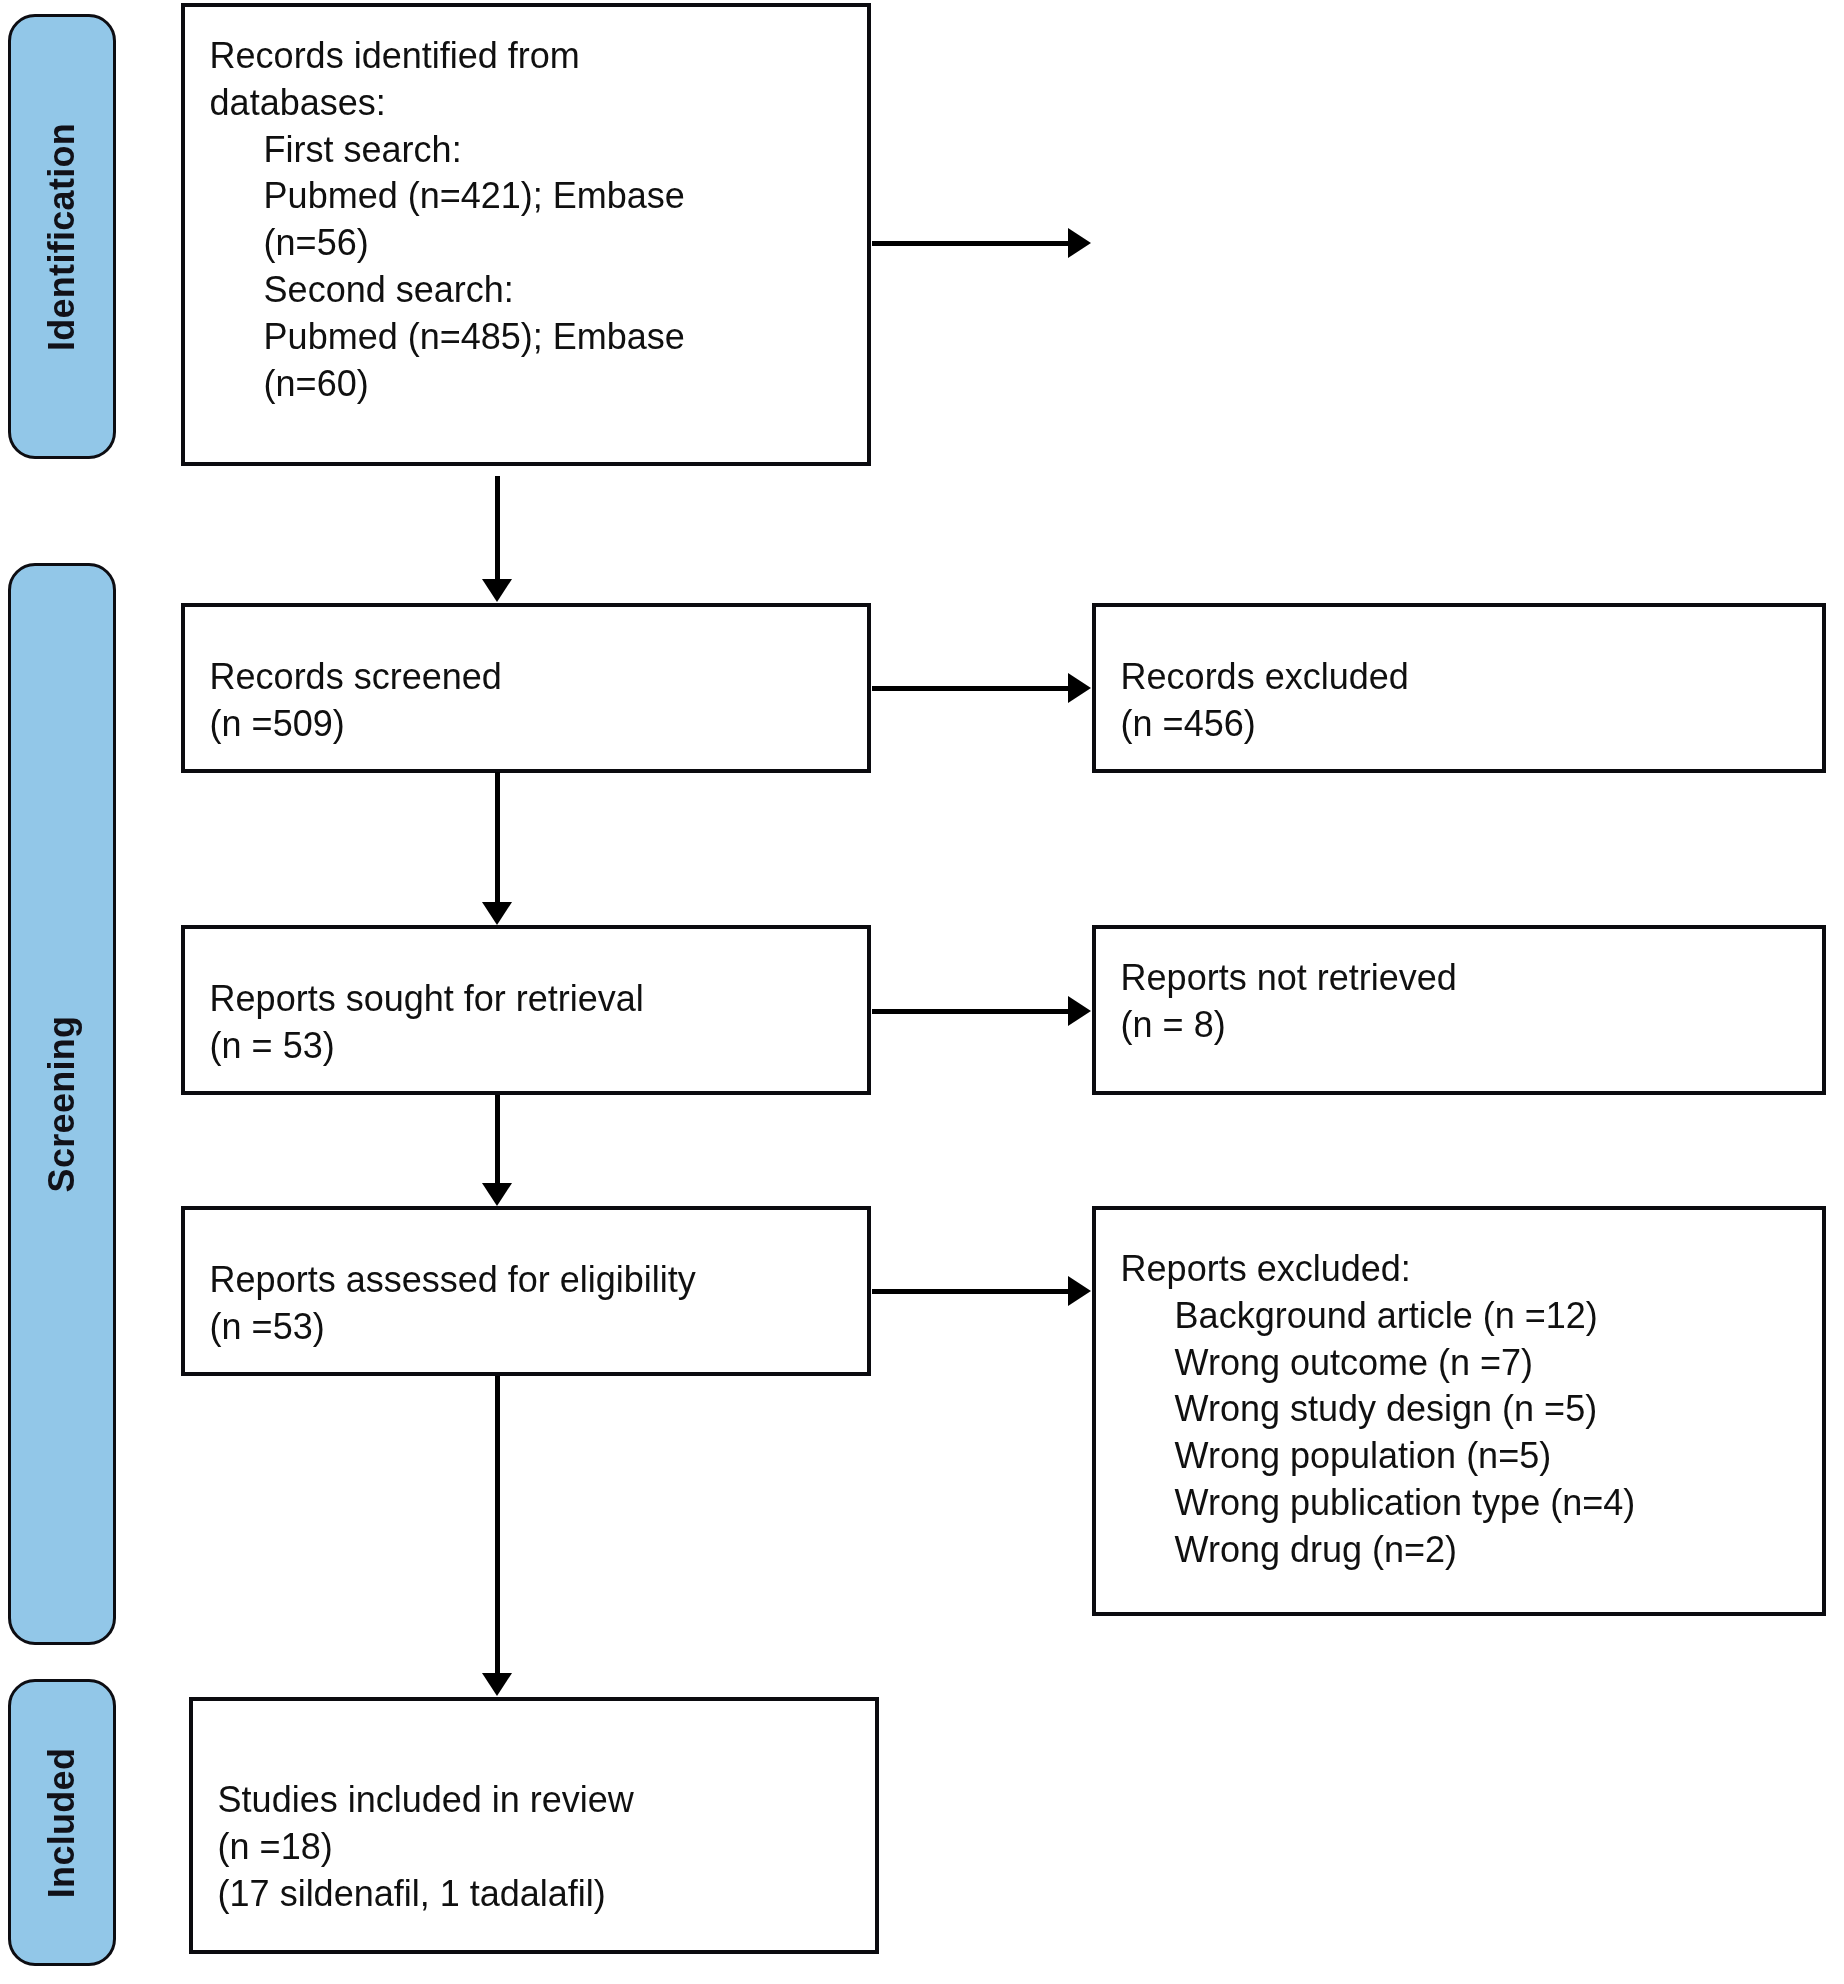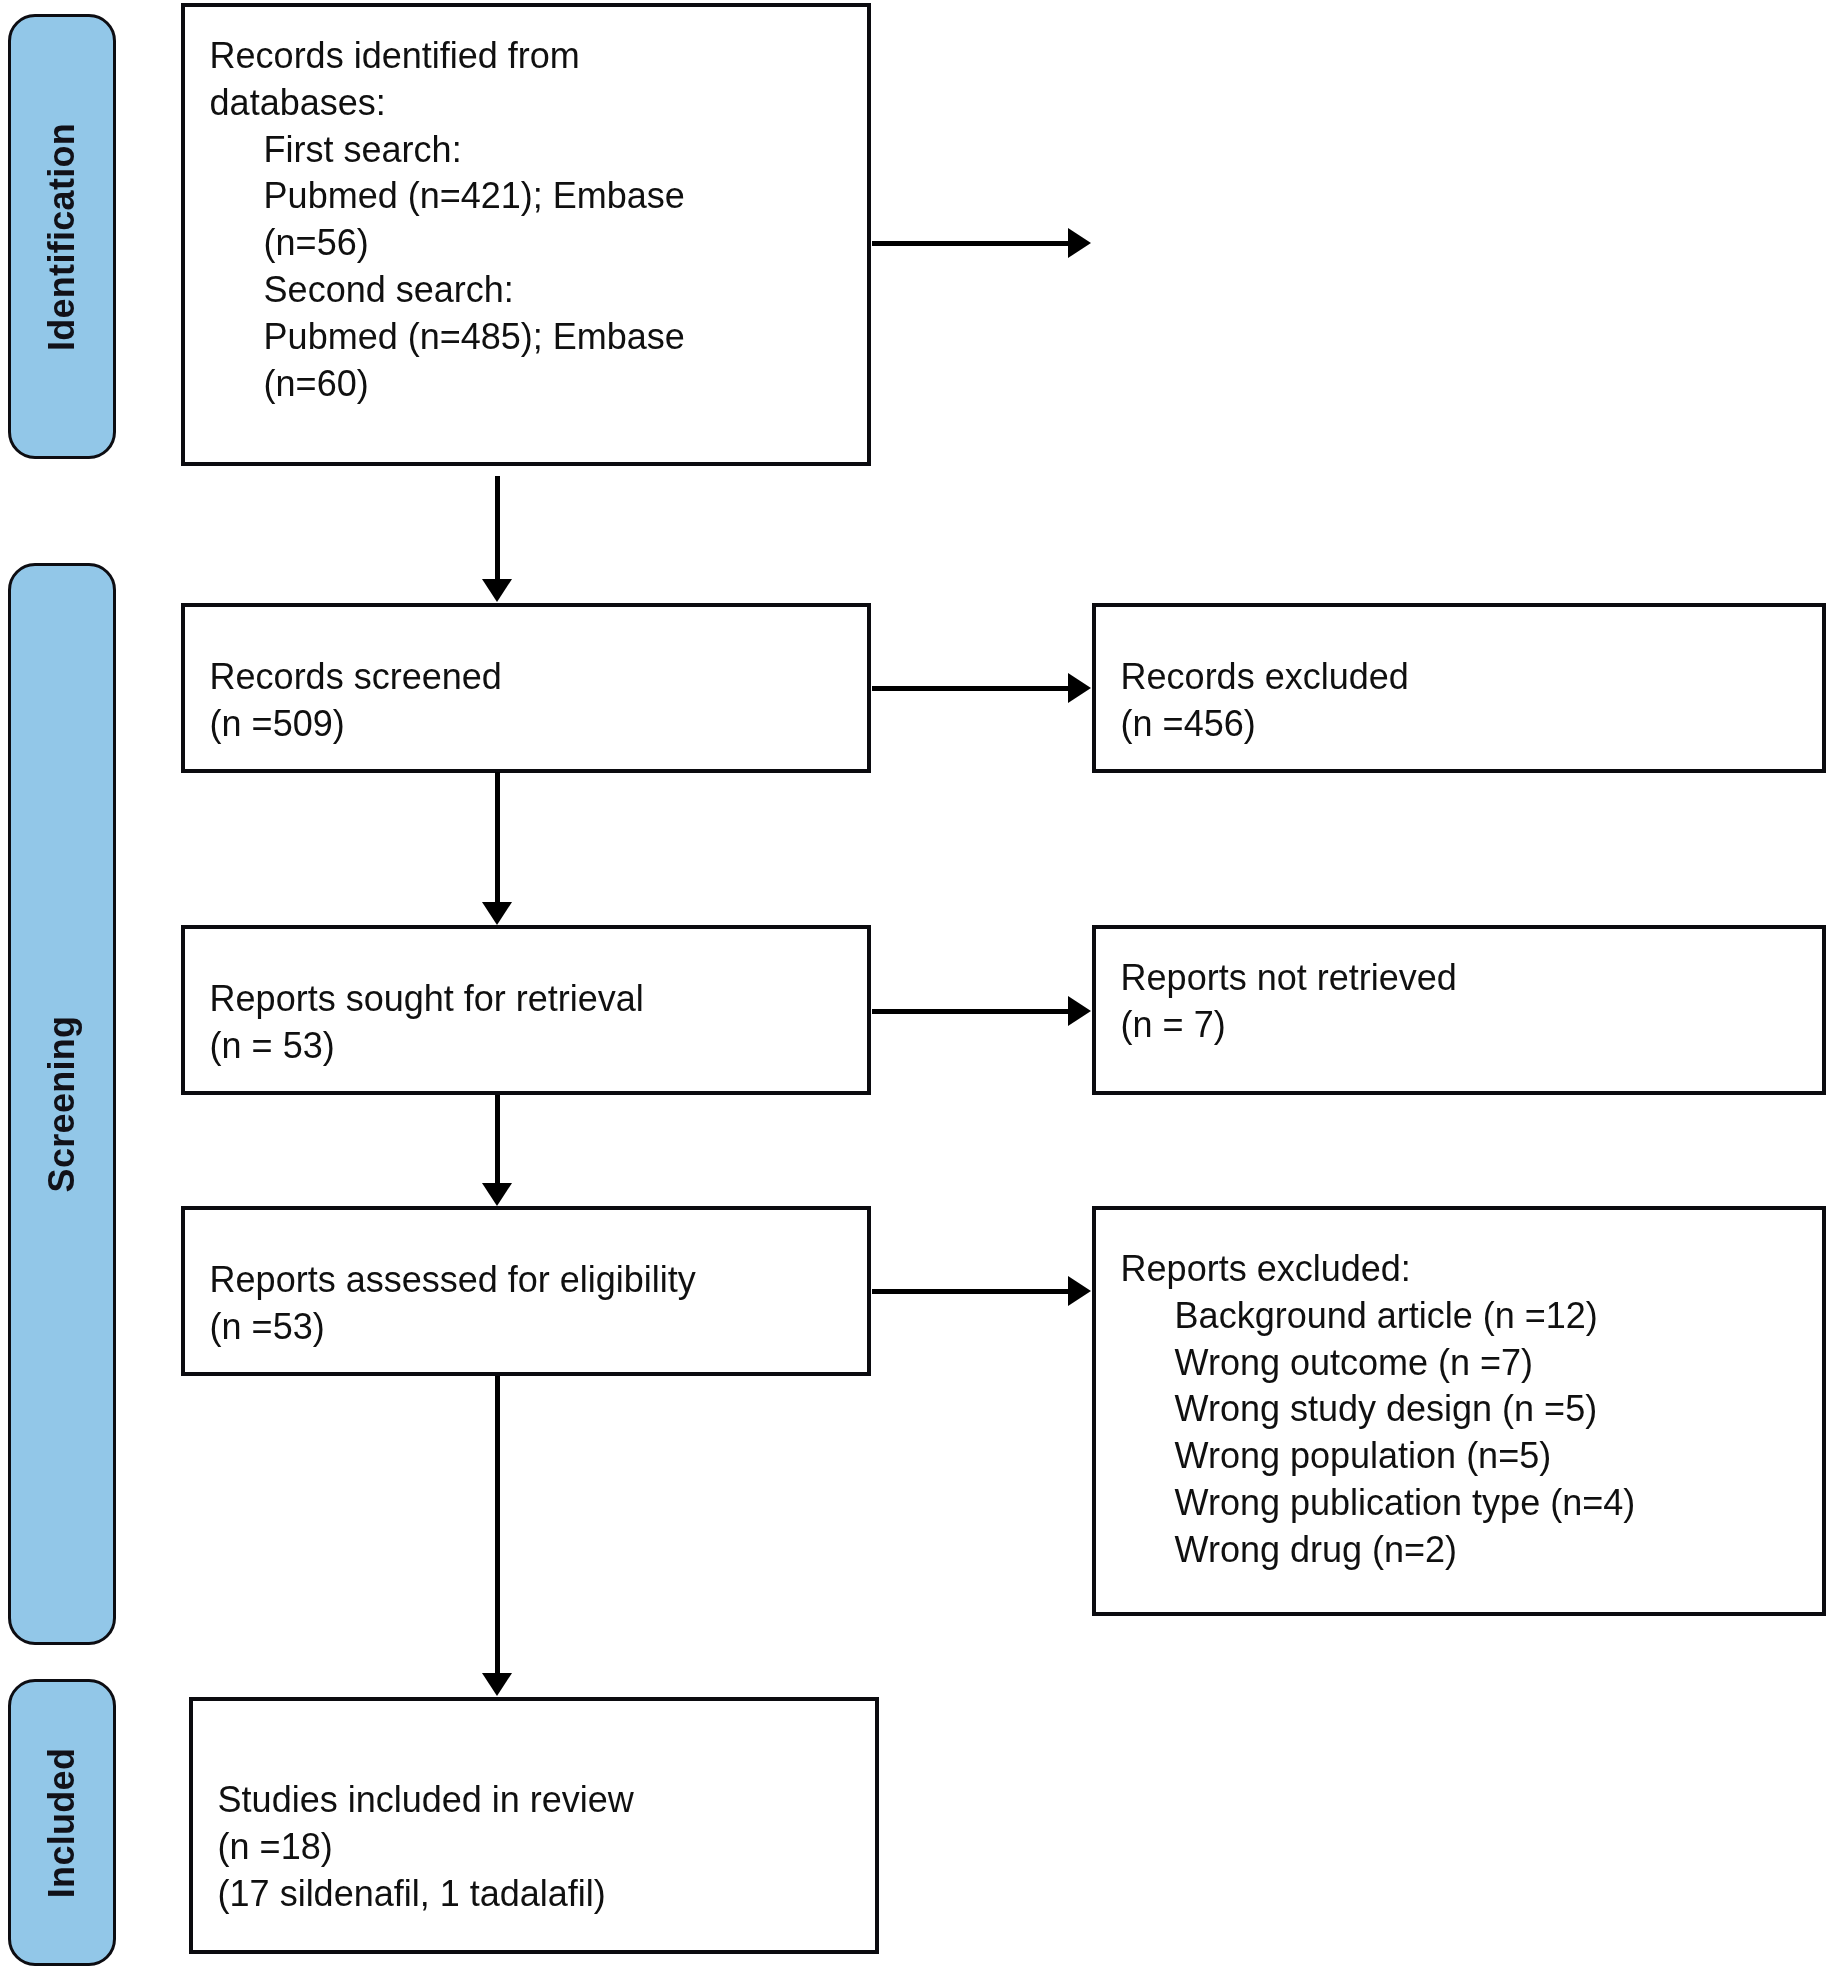--- a/index.html
+++ b/index.html
@@ -115,21 +115,21 @@
     <div class="ln">(n =456)</div>
   </div>
 
   <div class="box" style="left:181px; top:925px; width:690px; height:170px; padding-top:47px;">
     <div class="ln">Reports sought for retrieval</div>
     <div class="ln">(n = 53)</div>
   </div>
 
   <div class="box" style="left:1092px; top:925px; width:734px; height:170px; ">
     <div class="ln">Reports not retrieved</div>
-    <div class="ln">(n = 7)</div>
+    <div class="ln">(n = 8)</div>
   </div>
 
   <div class="box" style="left:181px; top:1206px; width:690px; height:170px; padding-top:47px;">
     <div class="ln">Reports assessed for eligibility</div>
     <div class="ln">(n =53)</div>
   </div>
 
   <div class="box" style="left:1092px; top:1206px; width:734px; height:410px; padding-top:36px;">
     <div class="ln">Reports excluded:</div>
     <div class="ln ind">Background article (n =12)</div>

